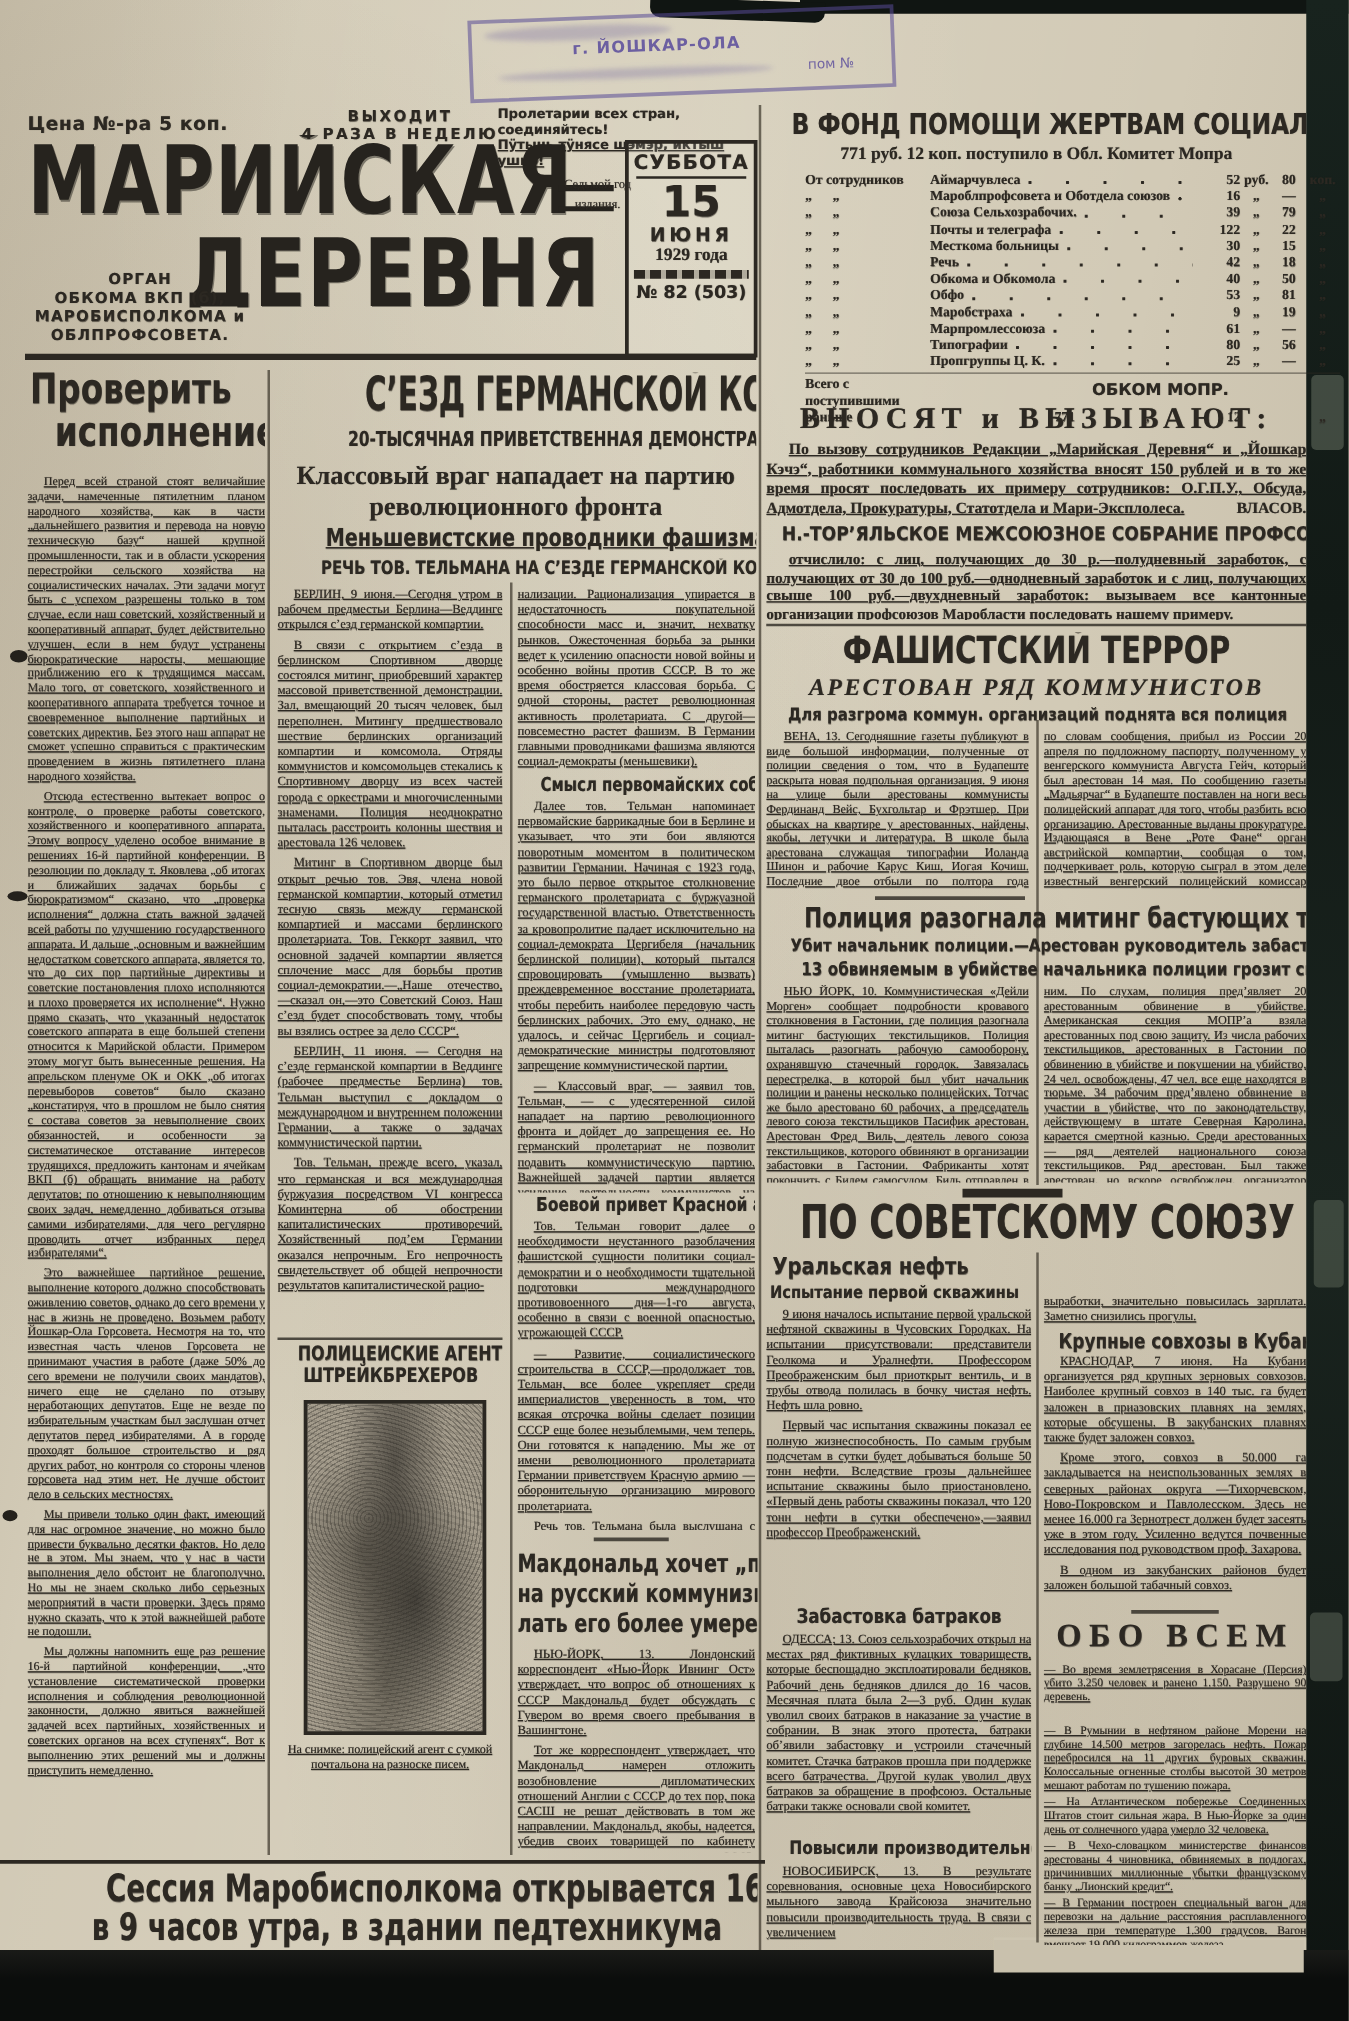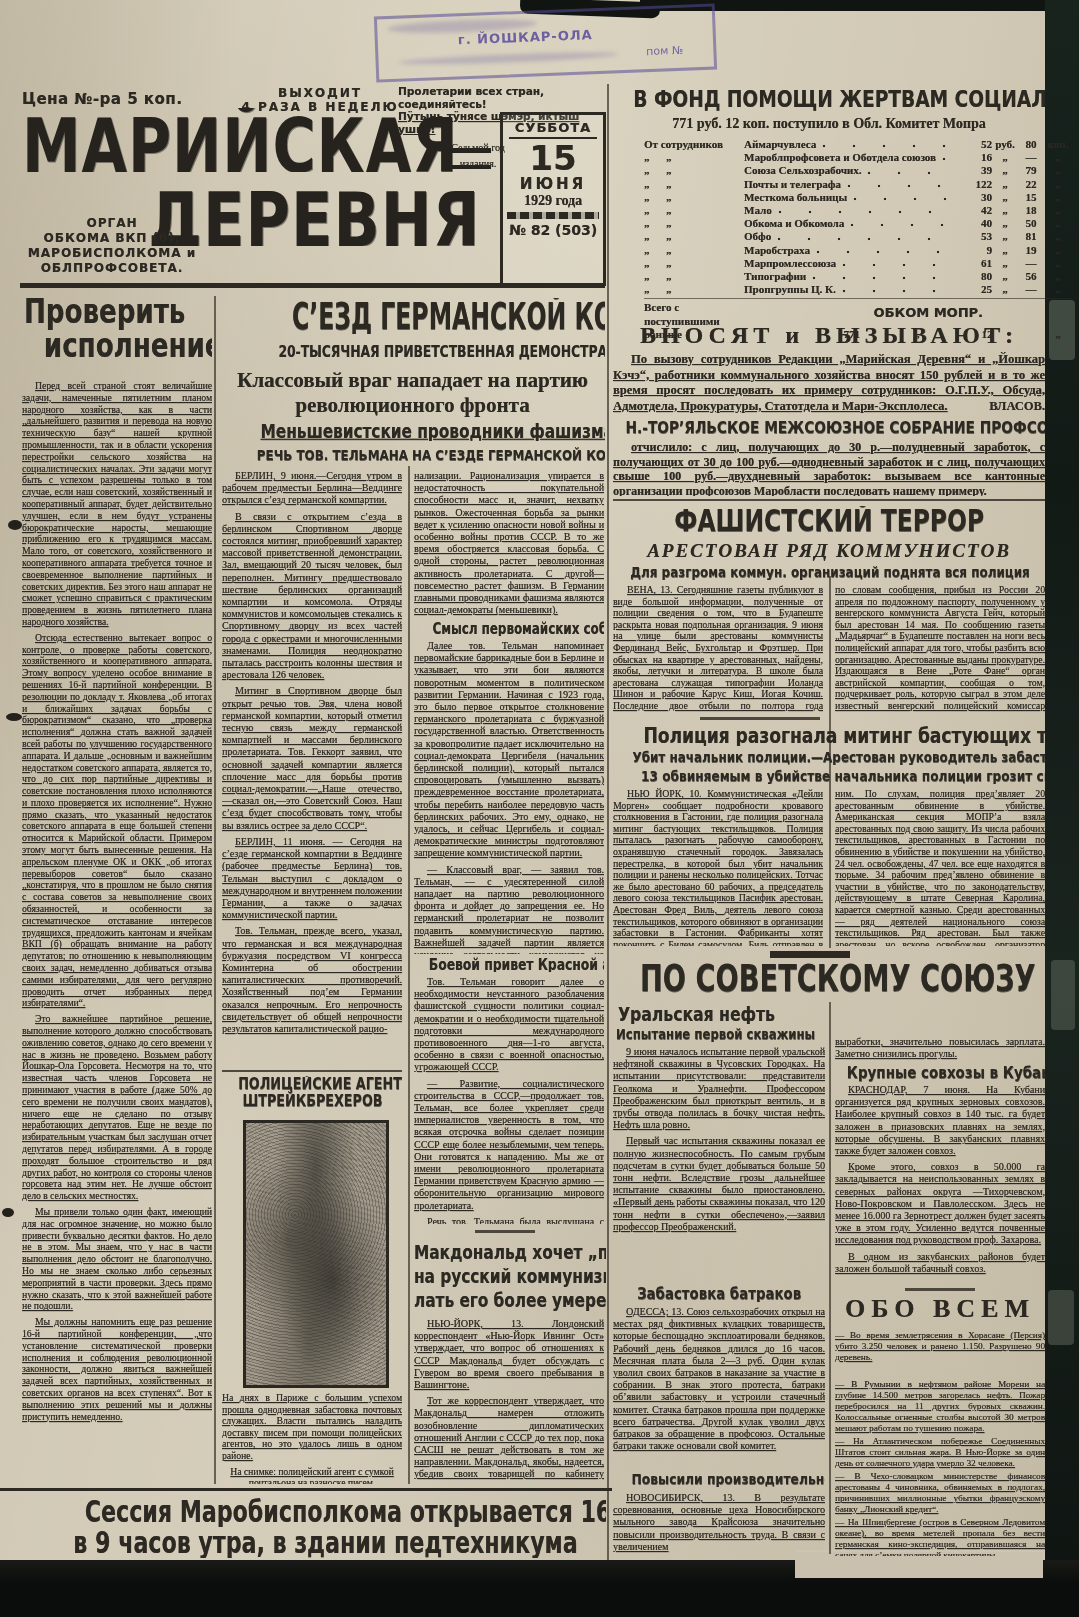--- a/index.html
+++ b/index.html
@@ -110,21 +110,21 @@
       <div>ОБКОМА ВКП (б),</div>
       <div>МАРОБИСПОЛКОМА и</div>
       <div>ОБЛПРОФСОВЕТА.</div>
   </div>
   <div class="abs c soft" style="left:448px;top:140px;width:60px;font-size:10px;line-height:16px;">
     <div>Седьмой год</div>
     <div>издания.</div>
   </div>
 
   <div class="abs datebox c" style="left:500px;top:112px;width:100px;height:168px;">
-    <div class="sans b soft" style="font-size:13px;margin-top:5px;letter-spacing:1px;">СУББОТА</div>
+    <div class="sans b soft" style="font-size:16px;margin-top:5px;letter-spacing:1px;">СУББОТА</div>
     <div class="dline"></div>
     <div class="sans soft" style="font-size:34px;font-weight:900;line-height:34px;">15</div>
     <div class="sans b soft" style="font-size:15px;letter-spacing:3px;">ИЮНЯ</div>
     <div class="b soft" style="font-size:14px;">1929 года</div>
     <div class="stripe"></div>
     <div class="sans b soft" style="font-size:14px;">№ 82 (503)</div>
   </div>
   <div class="hrule" style="left:20px;top:283px;width:585px;height:5px;"></div>
 
   <div class="vrule" style="left:214px;top:296px;height:1188px;"></div>
@@ -179,21 +179,21 @@
         <span class="f-from">„&nbsp;&nbsp;&nbsp;&nbsp;&nbsp;&nbsp;„</span>
         <span class="f-org">Месткома больницы</span>
         <span class="leader"></span>
         <span class="f-rub">30</span>
         <span class="f-ru">„</span>
         <span class="f-kop">15</span>
         <span class="f-ku">„</span>
       </div>
       <div class="frow">
         <span class="f-from">„&nbsp;&nbsp;&nbsp;&nbsp;&nbsp;&nbsp;„</span>
-        <span class="f-org">Мало</span>
+        <span class="f-org">Речь</span>
         <span class="leader"></span>
         <span class="f-rub">42</span>
         <span class="f-ru">„</span>
         <span class="f-kop">18</span>
         <span class="f-ku">„</span>
       </div>
       <div class="frow">
         <span class="f-from">„&nbsp;&nbsp;&nbsp;&nbsp;&nbsp;&nbsp;„</span>
         <span class="f-org">Обкома и Обкомола</span>
         <span class="leader"></span>
@@ -342,20 +342,21 @@
       <p>Кроме этого, совхоз в 50.000 га закладывается на неиспользованных землях в северных районах округа —Тихорчевском, Ново-Покровском и Павлолесском. Здесь не менее 16.000 га Зернотрест должен будет засеять уже в этом году. Усиленно ведутся почвенные исследования под руководством проф. Захарова.</p>
       <p>В одном из закубанских районов будет заложен большой табачный совхоз.</p>
   </div>
   <div class="hairline" style="left:905px;top:1288px;width:70px;height:3px;"></div>
   <div class="abs c soft" style="left:835px;top:1294px;width:210px;font-size:26px;font-weight:bold;letter-spacing:6px;">ОБО ВСЕМ</div>
   <div class="abs j soft noind" style="left:835px;top:1330px;width:210px;height:226px;font-size:9.2px;line-height:11px;">
     <p style="margin-bottom:16px;">— Во время землетрясения в Хорасане (Персия) убито 3.250 человек и ранено 1.150. Разрушено 90 деревень.</p>
       <p style="margin-bottom:2px;">— В Румынии в нефтяном районе Морени на глубине 14.500 метров загорелась нефть. Пожар перебросился на 11 других буровых скважин. Колоссальные огненные столбы высотой 30 метров мешают работам по тушению пожара.</p>
       <p style="margin-bottom:2px;">— На Атлантическом побережье Соединенных Штатов стоит сильная жара. В Нью-Йорке за один день от солнечного удара умерло 32 человека.</p>
       <p style="margin-bottom:2px;">— В Чехо-словацком министерстве финансов арестованы 4 чиновника, обвиняемых в подлогах, причинивших миллионные убытки французскому банку „Лионский кредит“.</p>
+      <p style="margin-bottom:2px;">— В Германии построен специальный вагон для перевозки на дальние расстояния расплавленного железа при температуре 1.300 градусов. Вагон вмещает 19.000 килограммов железа.</p>
       <p style="margin-bottom:2px;">— На Шпицбергене (остров в Северном Ледовитом океане), во время метелей пропала без вести германская кино-экспедиция, отправившаяся на санях для с’емки полярной кинокартины.</p>
   </div>
 
   <div class="abs sans soft" style="left:24px;top:294px;width:188px;font-size:29px;font-weight:900;line-height:34px;">
     <div><span class="scalehead" style="transform:scale(.9,1.15);transform-origin:left;">Проверить</span></div>
     <div style="text-align:right;"><span class="scalehead" style="transform:scale(.9,1.15);transform-origin:right;">исполнение</span></div>
   </div>
   <div class="abs j soft body-sm" style="left:22px;top:380px;width:190px;height:1086px;">
     <p>Перед всей страной стоят величайшие задачи, намеченные пятилетним планом народного хозяйства, как в части „дальнейшего развития и перевода на новую техническую базу“ нашей крупной промышленности, так и в области ускорения перестройки сельского хозяйства на социалистических началах. Эти задачи могут быть с успехом разрешены только в том случае, если наш советский, хозяйственный и кооперативный аппарат, будет действительно улучшен, если в нем будут устранены бюрократические наросты, мешающие приближению его к трудящимся массам. Мало того, от советского, хозяйственного и кооперативного аппарата требуется точное и своевременное выполнение партийных и советских директив. Без этого наш аппарат не сможет успешно справиться с практическим проведением в жизнь пятилетнего плана народного хозяйства.</p>
       <p>Отсюда естественно вытекает вопрос о контроле, о проверке работы советского, хозяйственного и кооперативного аппарата. Этому вопросу уделено особое внимание в решениях 16-й партийной конференции. В резолюции по докладу т. Яковлева „об итогах и ближайших задачах борьбы с бюрократизмом“ сказано, что „проверка исполнения“ должна стать важной задачей всей работы по улучшению государственного аппарата. И дальше „основным и важнейшим недостатком советского аппарата, является то, что до сих пор партийные директивы и советские постановления плохо исполняются и плохо проверяется их исполнение“. Нужно прямо сказать, что указанный недостаток советского аппарата в еще большей степени относится к Марийской области. Примером этому могут быть вынесенные решения. На апрельском пленуме ОК и ОКК „об итогах перевыборов советов“ было сказано „констатируя, что в прошлом не было снятия с состава советов за невыполнение своих обязанностей, и особенности за систематическое отставание интересов трудящихся, предложить кантонам и ячейкам ВКП (б) обращать внимание на работу депутатов; по отношению к невыполняющим своих задач, немедленно добиваться отзыва самими избирателями, для чего регулярно проводить отчет избранных перед избирателями“.</p>
@@ -385,21 +386,20 @@
       <p>БЕРЛИН, 11 июня. — Сегодня на с’езде германской компартии в Веддинге (рабочее предместье Берлина) тов. Тельман выступил с докладом о международном и внутреннем положении Германии, а также о задачах коммунистической партии.</p>
       <p>Тов. Тельман, прежде всего, указал, что германская и вся международная буржуазия посредством VI конгресса Коминтерна об обострении капиталистических противоречий. Хозяйственный под’ем Германии оказался непрочным. Его непрочность свидетельствует об общей непрочности результатов капиталистической рацио-</p>
   </div>
   <div class="hairline" style="left:222px;top:1070px;width:180px;"></div>
   <div class="abs sans b c soft" style="left:222px;top:1076px;width:180px;font-size:14.5px;line-height:17px;">
     <div><span class="scalehead" style="transform:scale(.88,1.1);">ПОЛИЦЕЙСКИЕ АГЕНТЫ В РОЛИ</span></div>
     <div><span class="scalehead" style="transform:scale(.88,1.1);">ШТРЕЙКБРЕХЕРОВ</span></div>
   </div>
   <div class="photo abs" style="left:243px;top:1120px;width:140px;height:262px;"></div>
   <div class="abs j soft noind" style="left:222px;top:1392px;width:180px;height:92px;font-size:9.6px;line-height:11.6px;">
-    <p>На днях в Париже с большим успехом прошла однодневная забастовка почтовых служащих. Власти пытались наладить доставку писем при помощи полицейских агентов, но это удалось лишь в одном районе.</p>
     <p class="c" style="margin-top:2px;">На снимке: полицейский агент с сумкой почтальона на разноске писем.</p>
   </div>
 
   <div class="abs j soft body-md" style="left:414px;top:470px;width:190px;height:148px;">
     <p style="text-indent:0;">нализации. Рационализация упирается в недостаточность покупательной способности масс и, значит, нехватку рынков. Ожесточенная борьба за рынки ведет к усилению опасности новой войны и особенно войны против СССР. В то же время обостряется классовая борьба. С одной стороны, растет революционная активность пролетариата. С другой—повсеместно растет фашизм. В Германии главными проводниками фашизма являются социал-демократы (меньшевики).</p>
   </div>
   <div class="abs sans b c soft" style="left:414px;top:620px;width:190px;font-size:14px;">
     <span class="scalehead" style="transform:scale(.85,1.1);">Смысл первомайских событий</span>
   </div>
   <div class="abs j soft body-md" style="left:414px;top:640px;width:190px;height:314px;">

